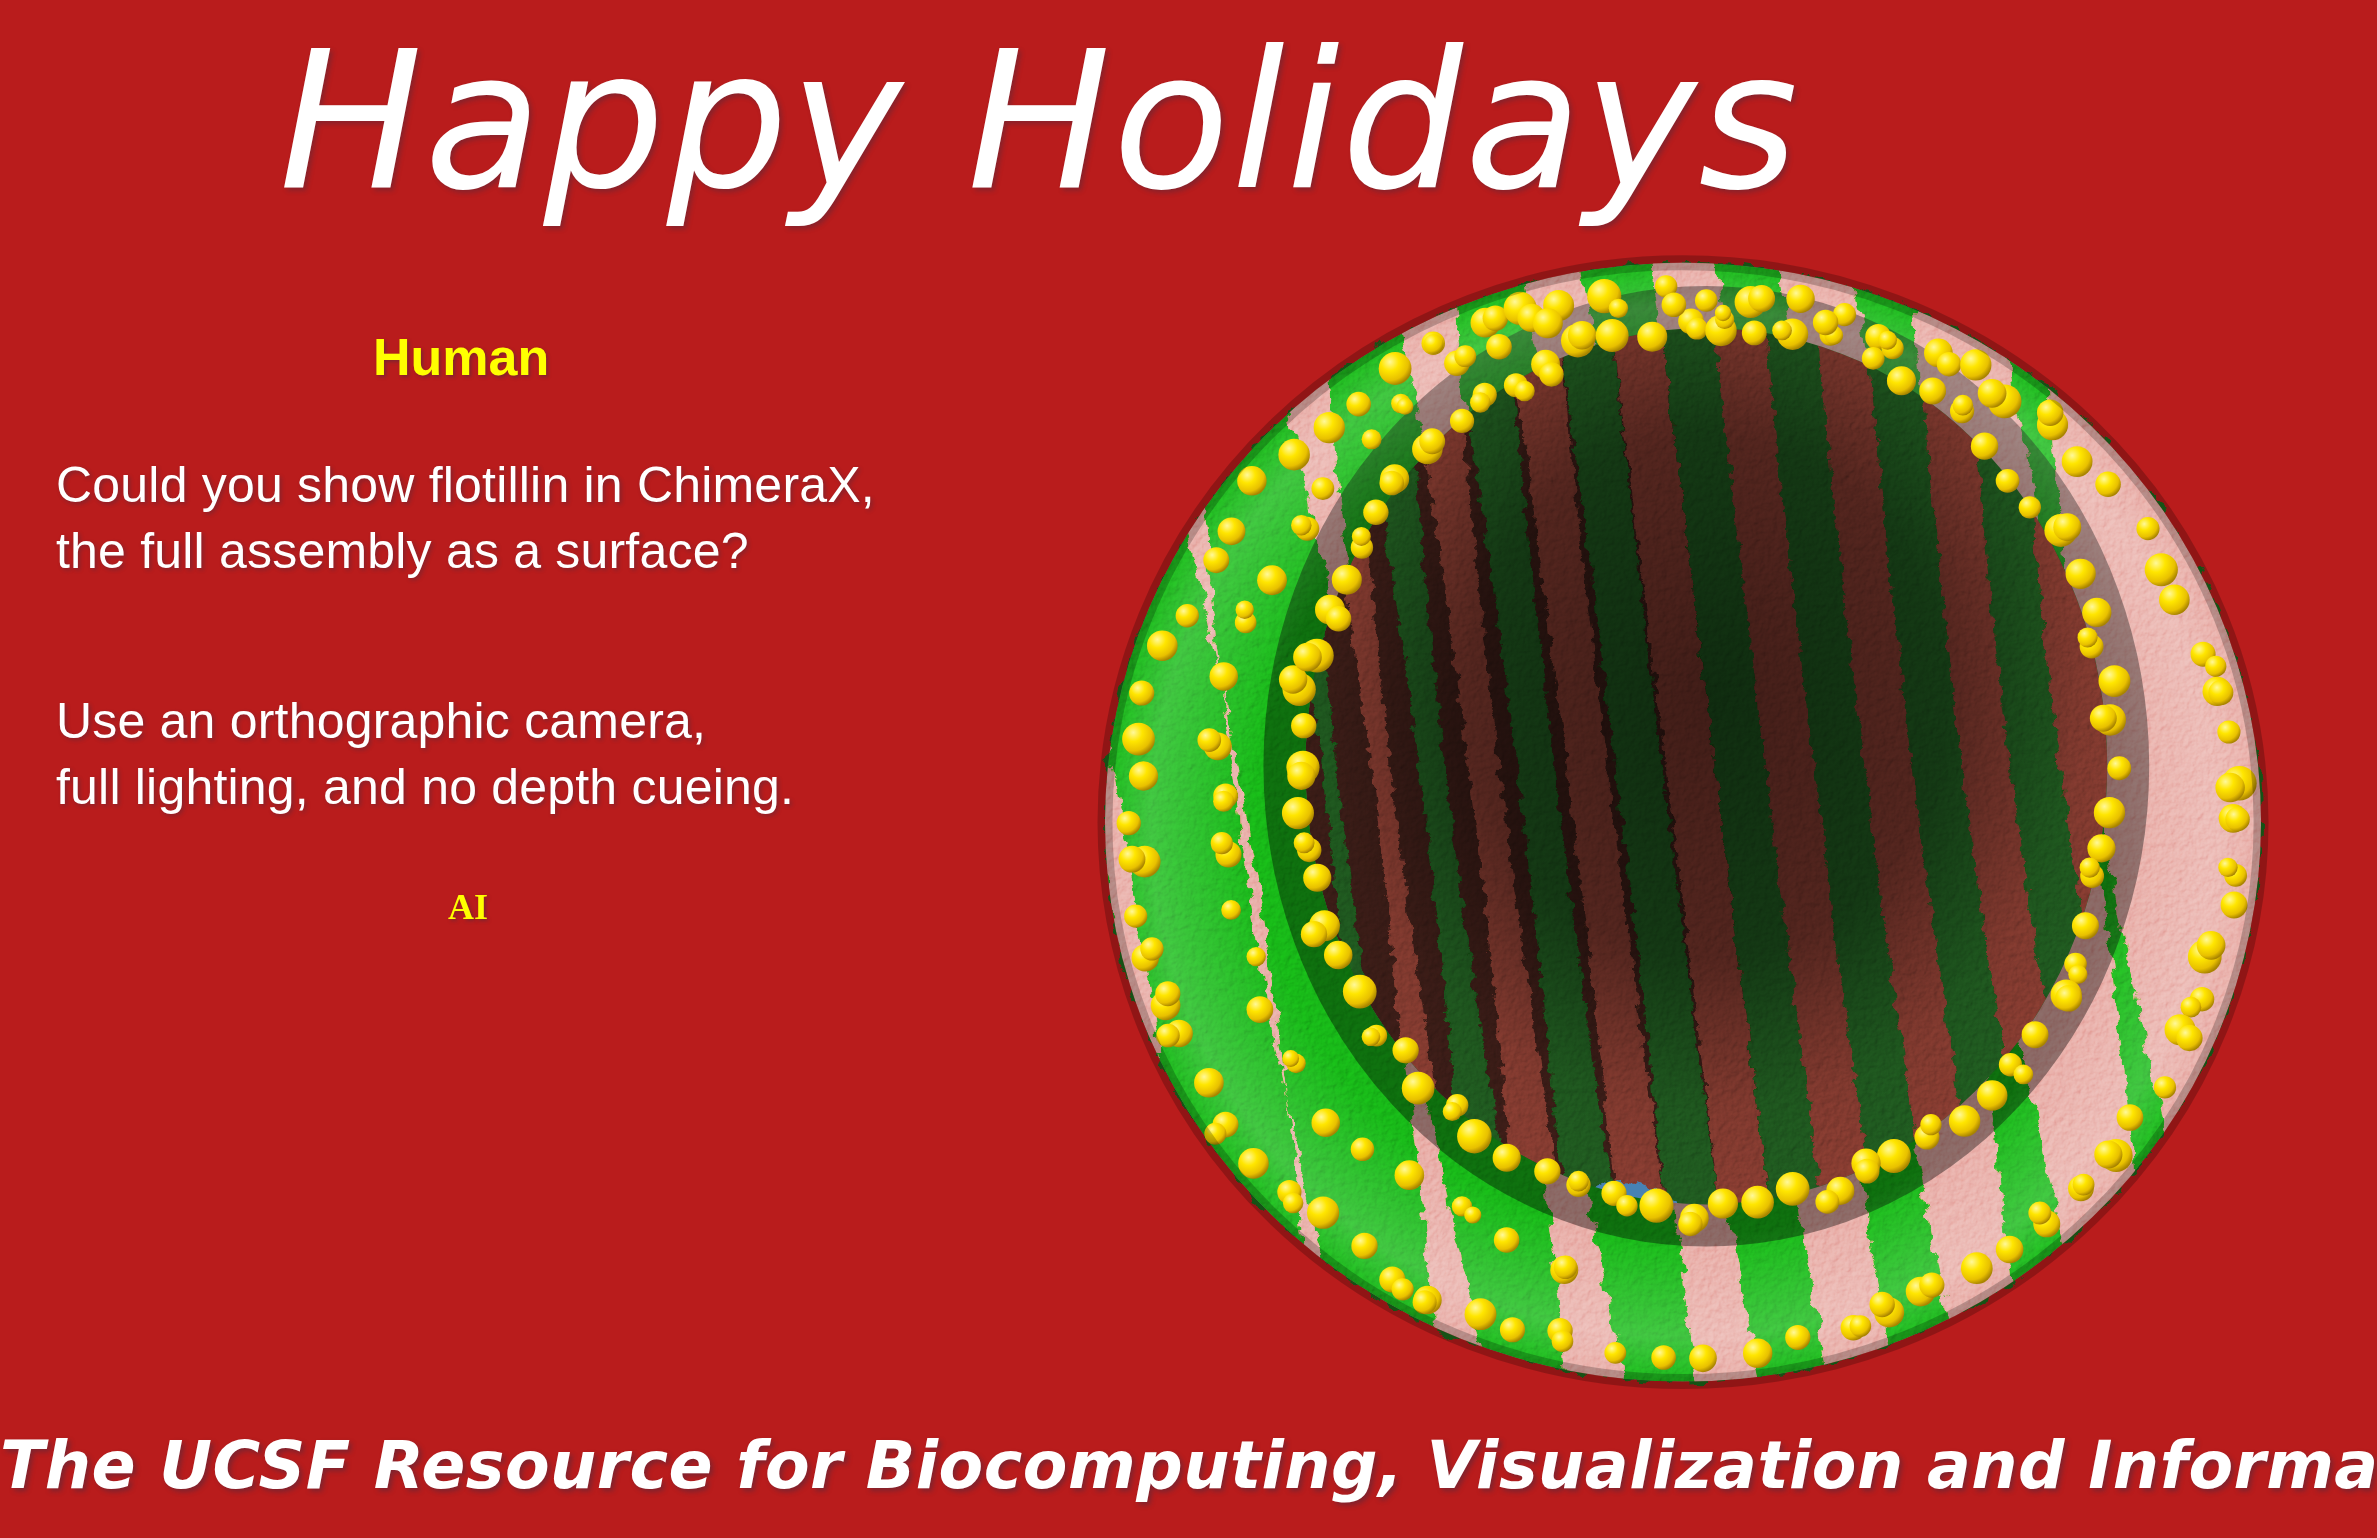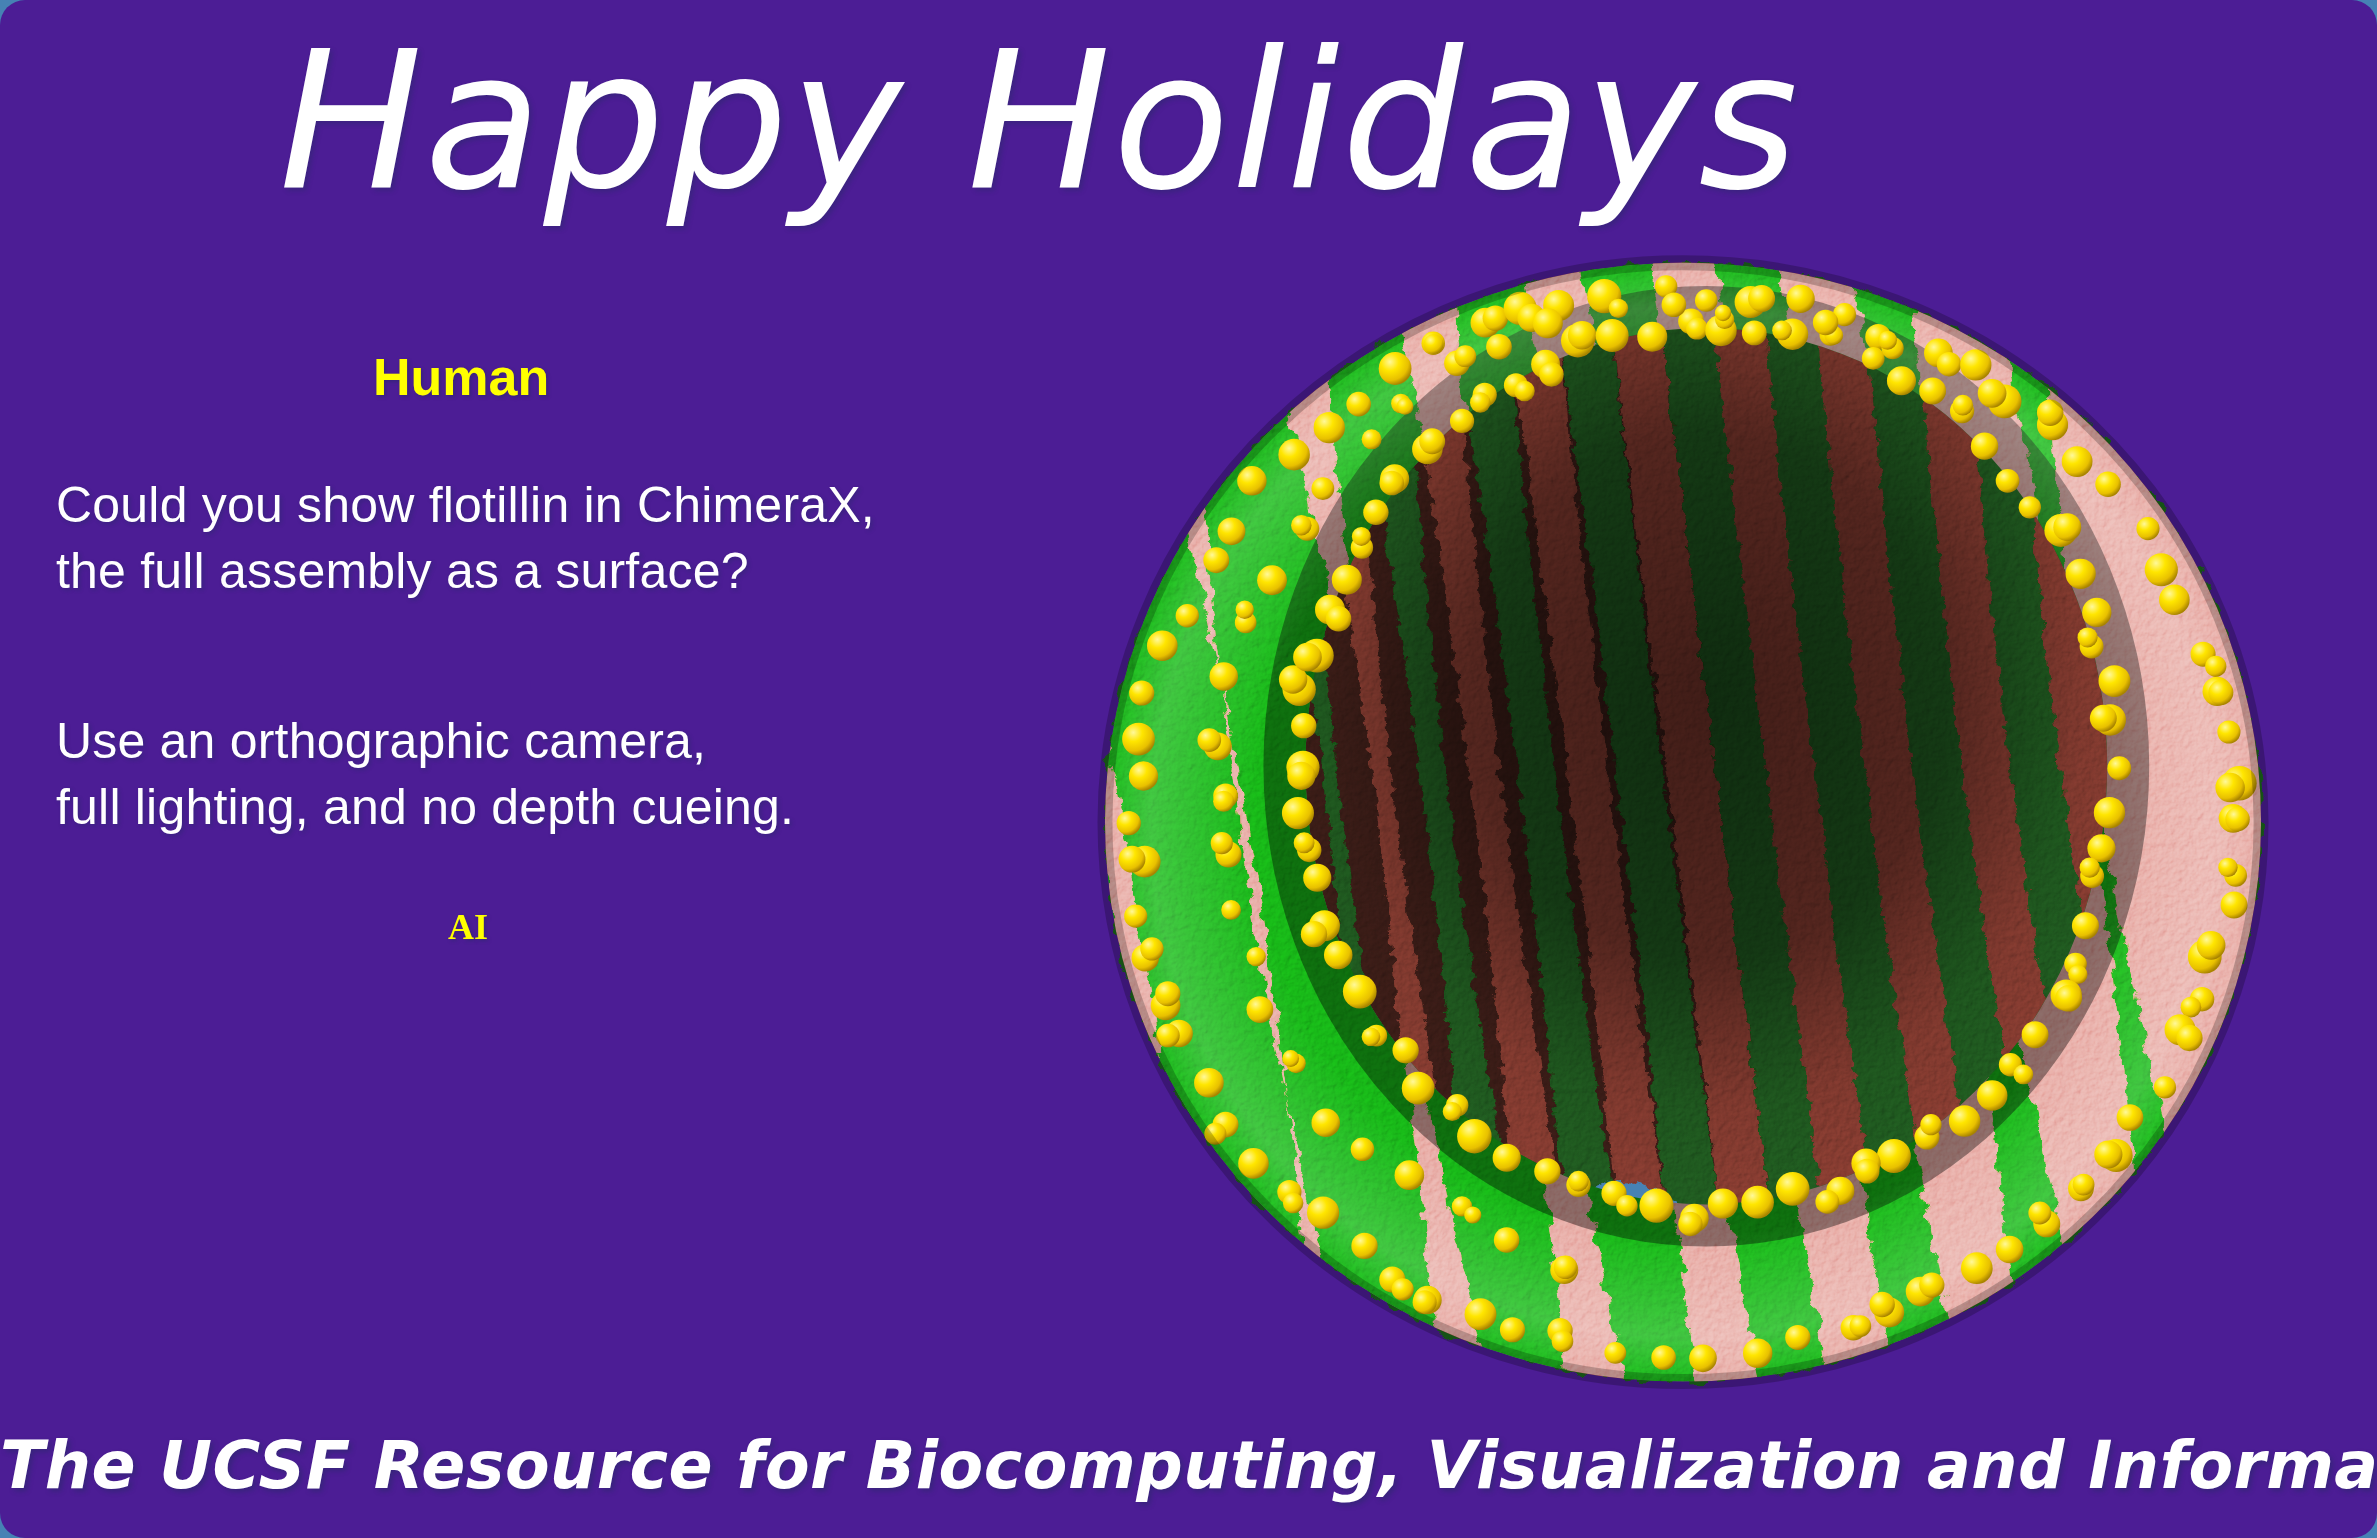--- a/index.html
+++ b/index.html
@@ -6,23 +6,22 @@
   html, body {
     margin: 0;
     padding: 0;
     background: #4682B4;
   }
   #card {
     position: relative;
     width: 2377px;
     height: 1538px;
     overflow: hidden;
-    background: #4c1d95;
+    background: #b91c1c;
     font-family: "Liberation Sans", sans-serif;
-    border-radius: 25px;
     -webkit-font-smoothing: antialiased;
   }
 
   
   #title {
     position: absolute;
     left: 0;
     top: 20.5px;
     width: 2079px;
     text-align: center;
@@ -45,21 +44,21 @@
     width: 1063px;
   }
   .speaker {
     color: #FFFF00;
     font-family: "Liberation Sans", sans-serif;
     font-weight: bold;
     font-size: 52px;
     line-height: 1.0;
     text-shadow: 1.9px 1.9px 3.7px rgba(20,50,80,0.35);
   }
-  .speaker.human { margin-left: 317px; margin-top: 20px; }
+  .speaker.human { margin-left: 317px; }
   .speaker.ai    { margin-left: 392px; font-family: "Liberation Serif", serif; font-size: 36px; }
 
   .msg {
     color: #ffffff;
     font-family: Liberation Sans, sans-serif;
     font-weight: 400;
     font-size: 50px;
     line-height: 1.32;
     letter-spacing: 0.2px;
     text-shadow: 1.9px 1.9px 4.7px rgba(20,50,80,0.32);

